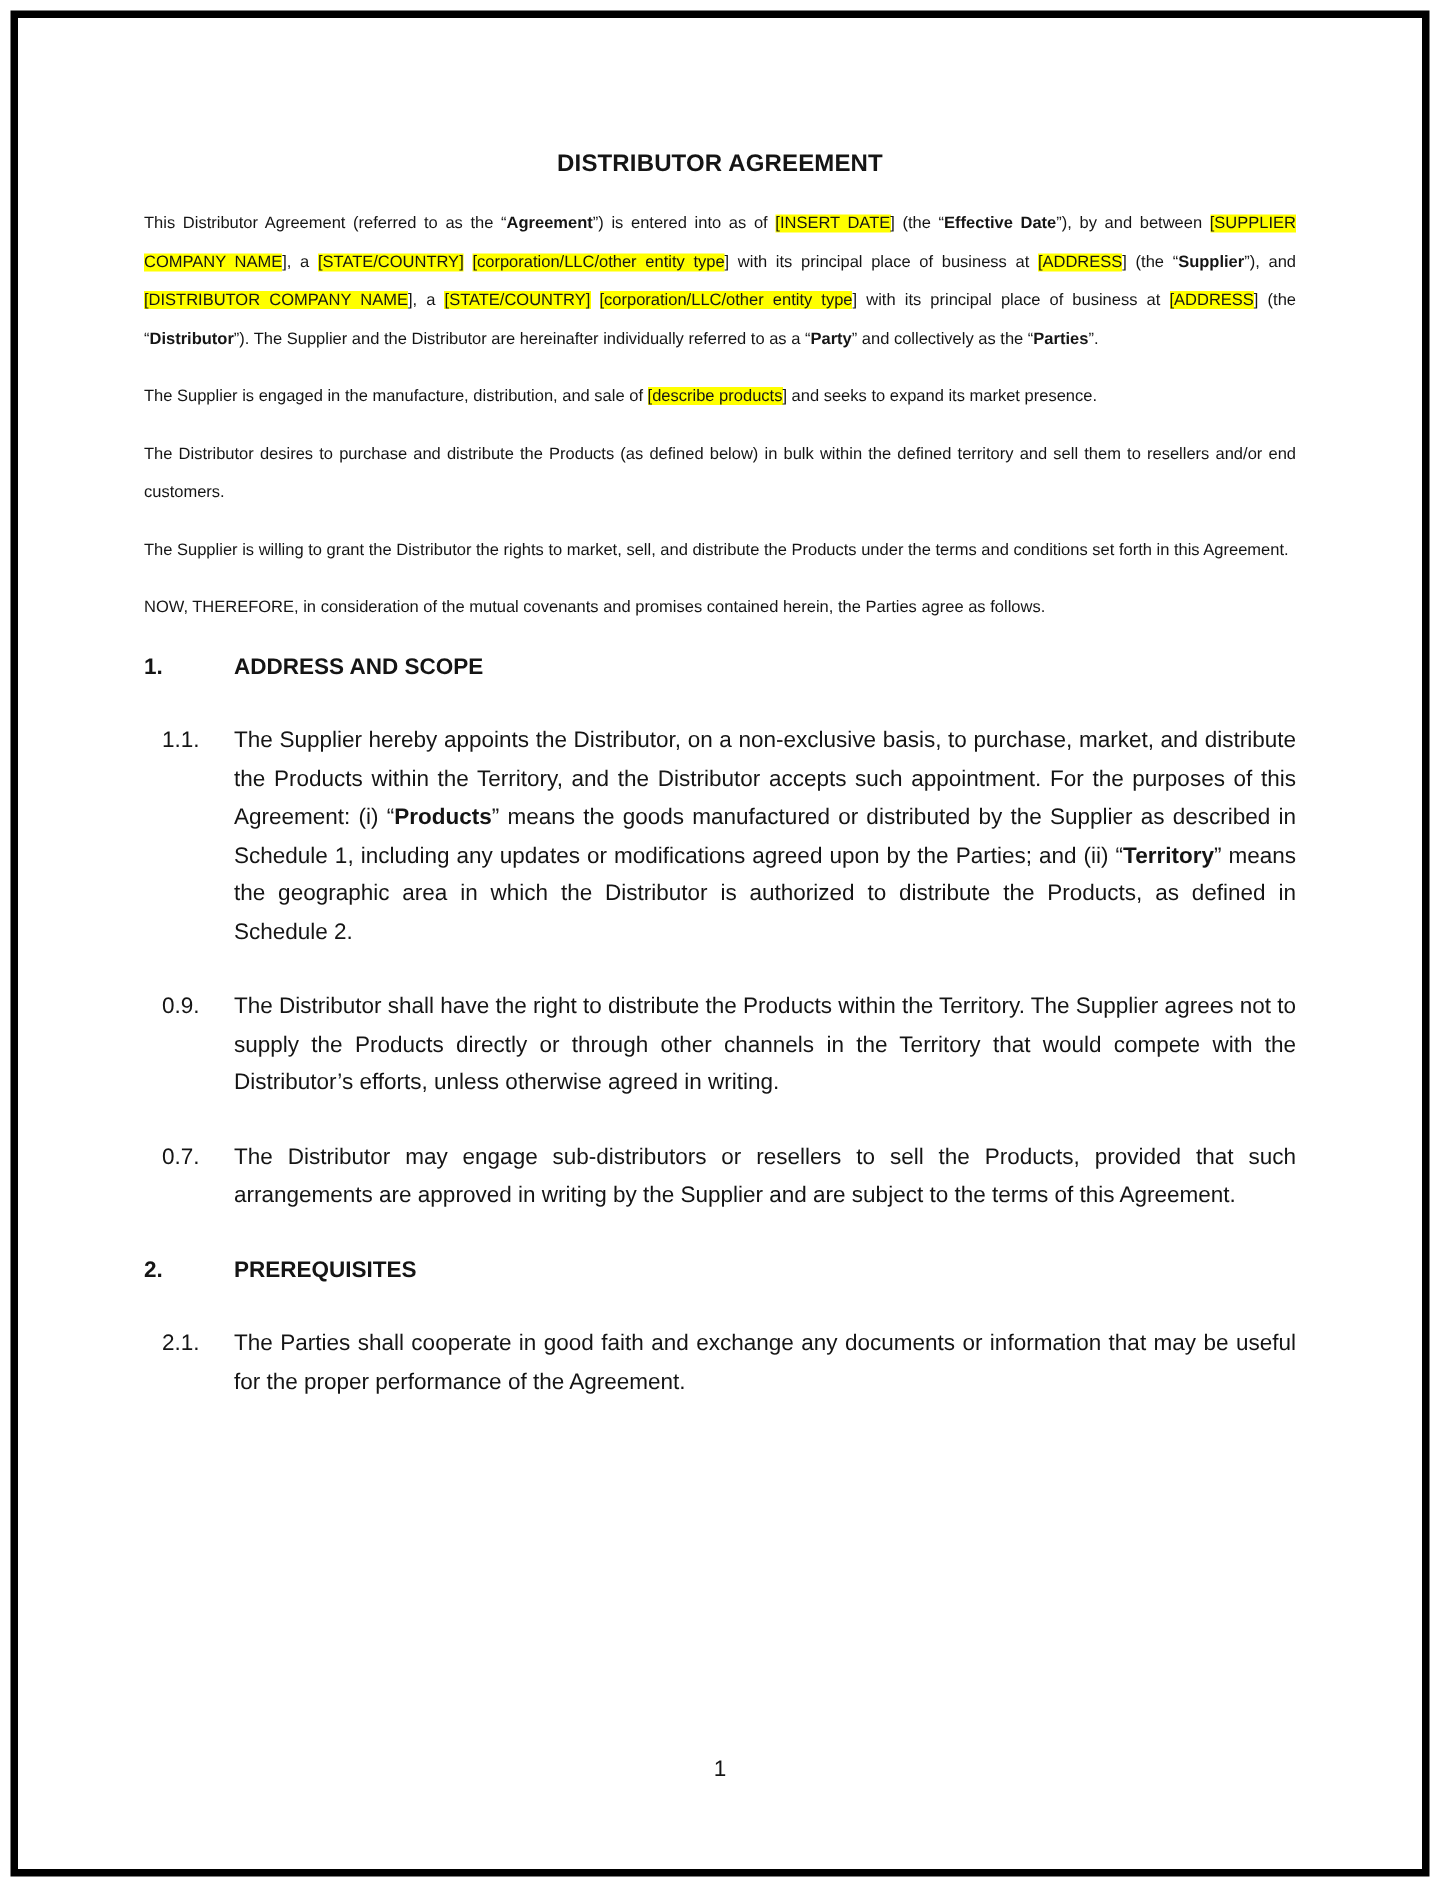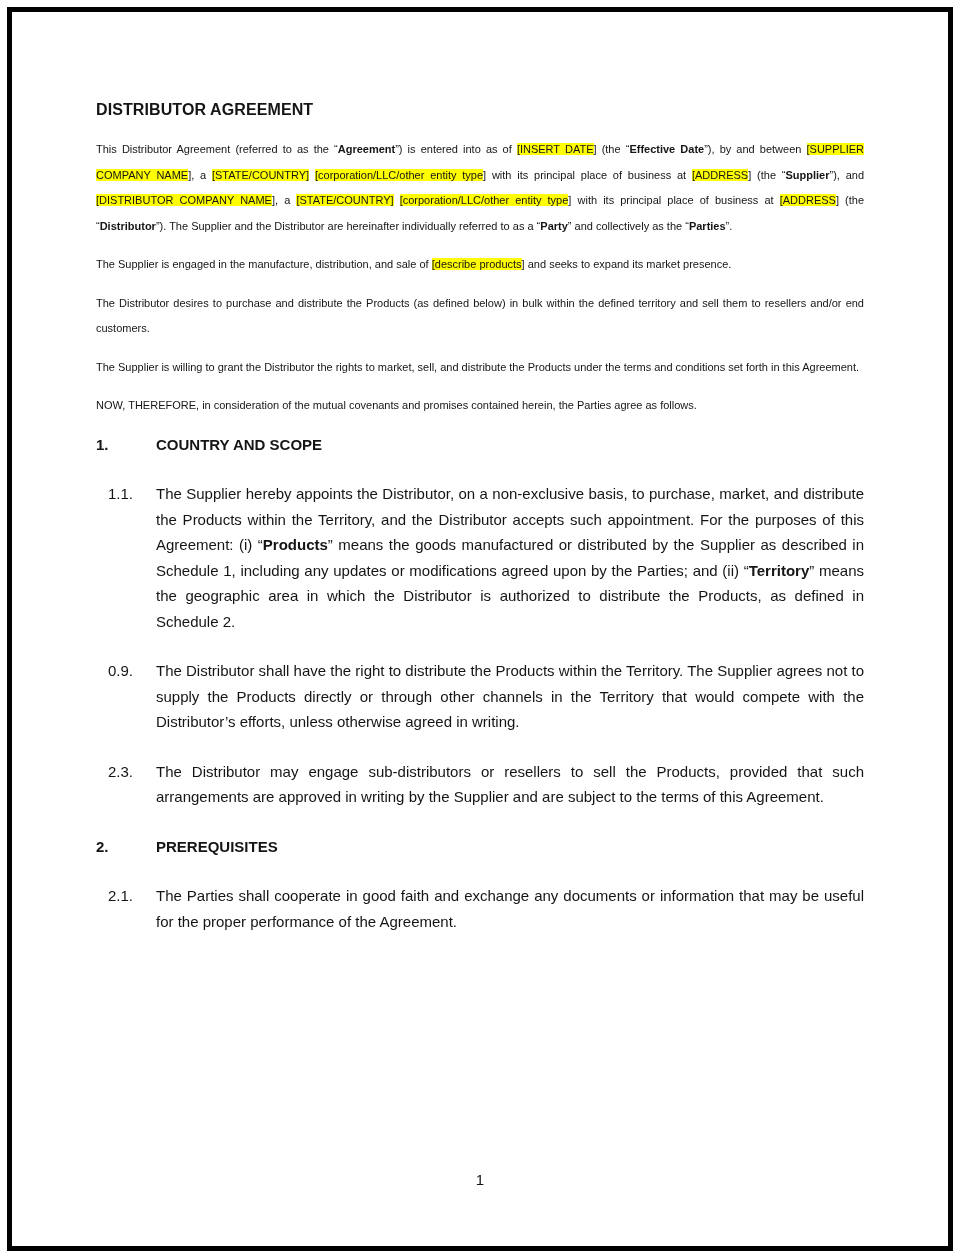--- a/index.html
+++ b/index.html
@@ -19,20 +19,21 @@
   }
   .content {
     position: absolute;
     left: 96px; top: 99px;
     width: 768px;
   }
   .title {
     font-size: 16px;
     line-height: 21px;
     font-weight: bold;
+    text-align: center;
     margin: 0 0 17px 0;
     letter-spacing: 0.1px;
   }
   .para {
     font-size: 11px;
     line-height: 25.5px;
     text-align: justify;
     margin: 0 0 13px 0;
   }
   .heading {
@@ -70,31 +71,31 @@
 <div class="page-frame"></div>
 
 <div class="content">
   <h1 class="title">DISTRIBUTOR AGREEMENT</h1>
   <div id="blocks">
       <p class="para"><span>This Distributor Agreement (referred to as the “</span><span class="b">Agreement</span><span>”) is entered into as of </span><span class="hl">[INSERT DATE</span><span>] (the “</span><span class="b">Effective Date</span><span>”), by and between </span><span class="hl">[SUPPLIER COMPANY NAME</span><span>], a </span><span class="hl">[STATE/COUNTRY]</span><span> </span><span class="hl">[corporation/LLC/other entity type</span><span>] with its principal place of business at </span><span class="hl">[ADDRESS</span><span>] (the “</span><span class="b">Supplier</span><span>”), and </span><span class="hl">[DISTRIBUTOR COMPANY NAME</span><span>], a </span><span class="hl">[STATE/COUNTRY]</span><span> </span><span class="hl">[corporation/LLC/other entity type</span><span>] with its principal place of business at </span><span class="hl">[ADDRESS</span><span>] (the “</span><span class="b">Distributor</span><span>”). The Supplier and the Distributor are hereinafter individually referred to as a “</span><span class="b">Party</span><span>” and collectively as the “</span><span class="b">Parties</span><span>”.</span></p>
       <p class="para"><span>The Supplier is engaged in the manufacture, distribution, and sale of </span><span class="hl">[describe products</span><span>] and seeks to expand its market presence.</span></p>
       <p class="para"><span>The Distributor desires to purchase and distribute the Products (as defined below) in bulk within the defined territory and sell them to resellers and/or end customers.</span></p>
       <p class="para"><span>The Supplier is willing to grant the Distributor the rights to market, sell, and distribute the Products under the terms and conditions set forth in this Agreement.</span></p>
       <p class="para"><span>NOW, THEREFORE, in consideration of the mutual covenants and promises contained herein, the Parties agree as follows.</span></p>
-      <div class="heading"><span class="num">1.</span><span>COUNTRY AND SCOPE</span></div>
+      <div class="heading"><span class="num">1.</span><span>ADDRESS AND SCOPE</span></div>
       <div class="clause">
         <span class="num">1.1.</span>
         <div class="ctext"><span>The Supplier hereby appoints the Distributor, on a non-exclusive basis, to purchase, market, and distribute the Products within the Territory, and the Distributor accepts such appointment. For the purposes of this Agreement: (i) “</span><span class="b">Products</span><span>” means the goods manufactured or distributed by the Supplier as described in Schedule 1, including any updates or modifications agreed upon by the Parties; and (ii) “</span><span class="b">Territory</span><span>” means the geographic area in which the Distributor is authorized to distribute the Products, as defined in Schedule 2.</span></div>
       </div>
       <div class="clause">
         <span class="num">0.9.</span>
         <div class="ctext"><span>The Distributor shall have the right to distribute the Products within the Territory. The Supplier agrees not to supply the Products directly or through other channels in the Territory that would compete with the Distributor’s efforts, unless otherwise agreed in writing.</span></div>
       </div>
       <div class="clause">
-        <span class="num">2.3.</span>
+        <span class="num">0.7.</span>
         <div class="ctext"><span>The Distributor may engage sub-distributors or resellers to sell the Products, provided that such arrangements are approved in writing by the Supplier and are subject to the terms of this Agreement.</span></div>
       </div>
       <div class="heading"><span class="num">2.</span><span>PREREQUISITES</span></div>
       <div class="clause">
         <span class="num">2.1.</span>
         <div class="ctext"><span>The Parties shall cooperate in good faith and exchange any documents or information that may be useful for the proper performance of the Agreement.</span></div>
       </div>
     </div>
 </div>
 

